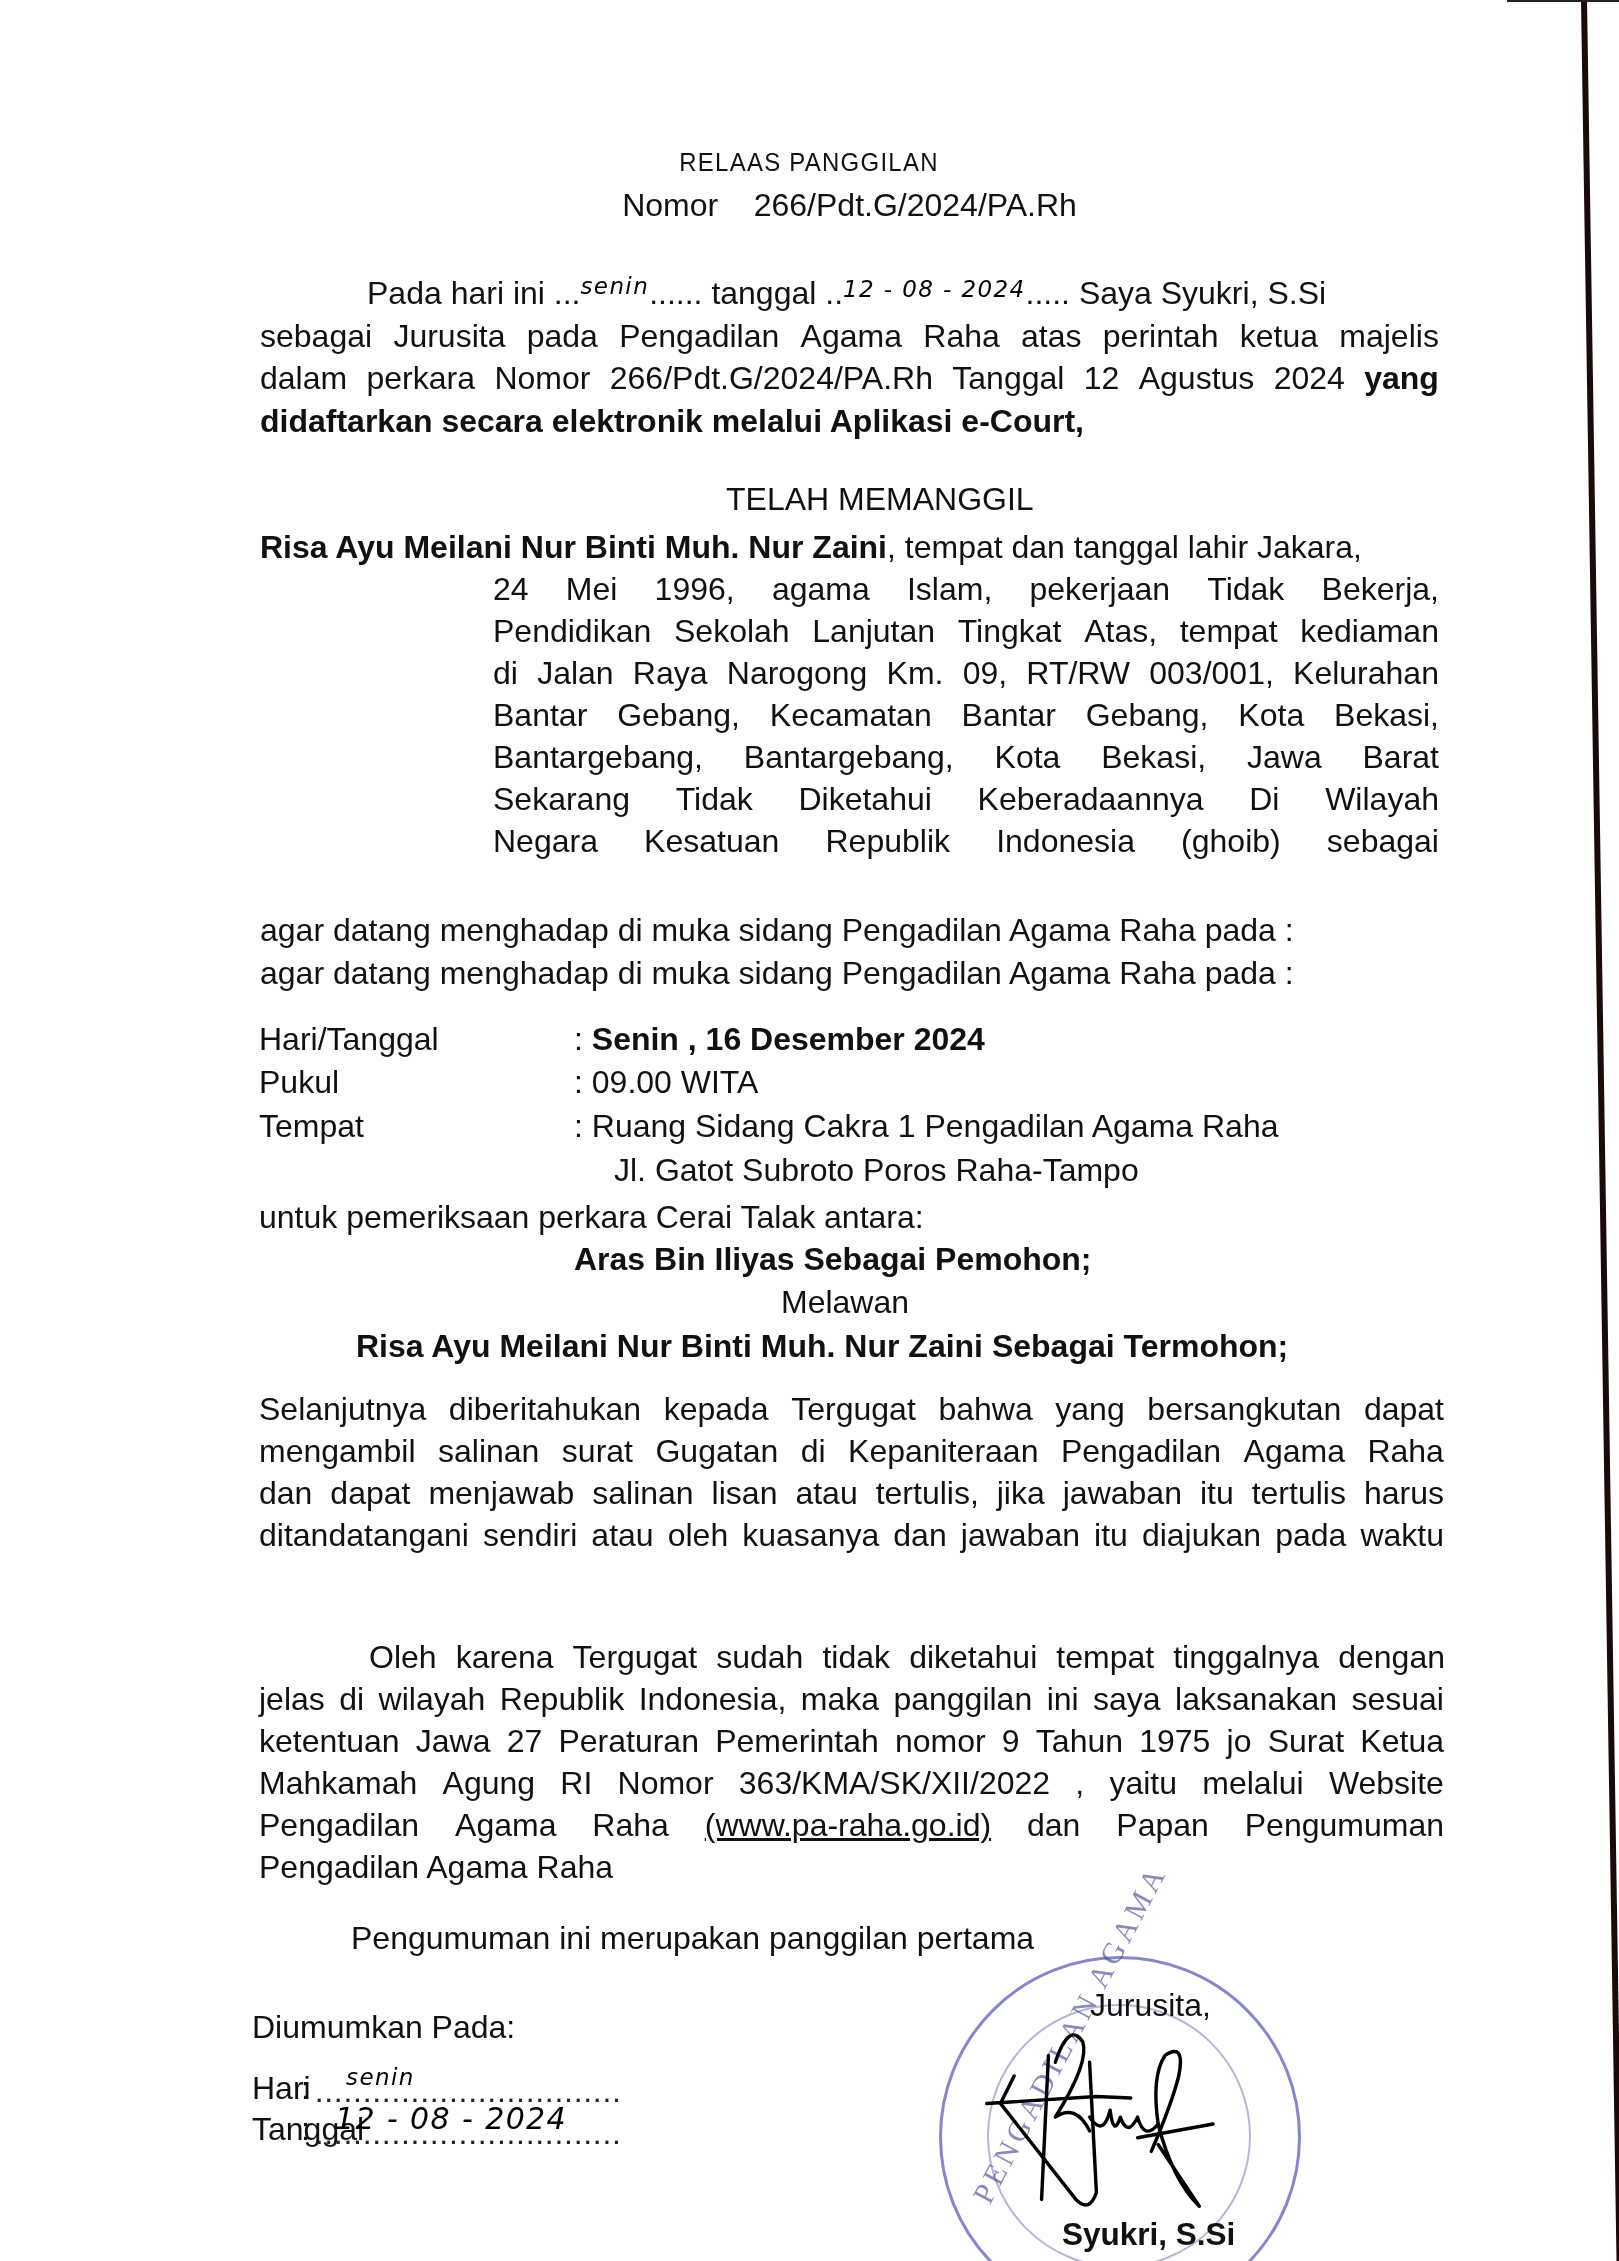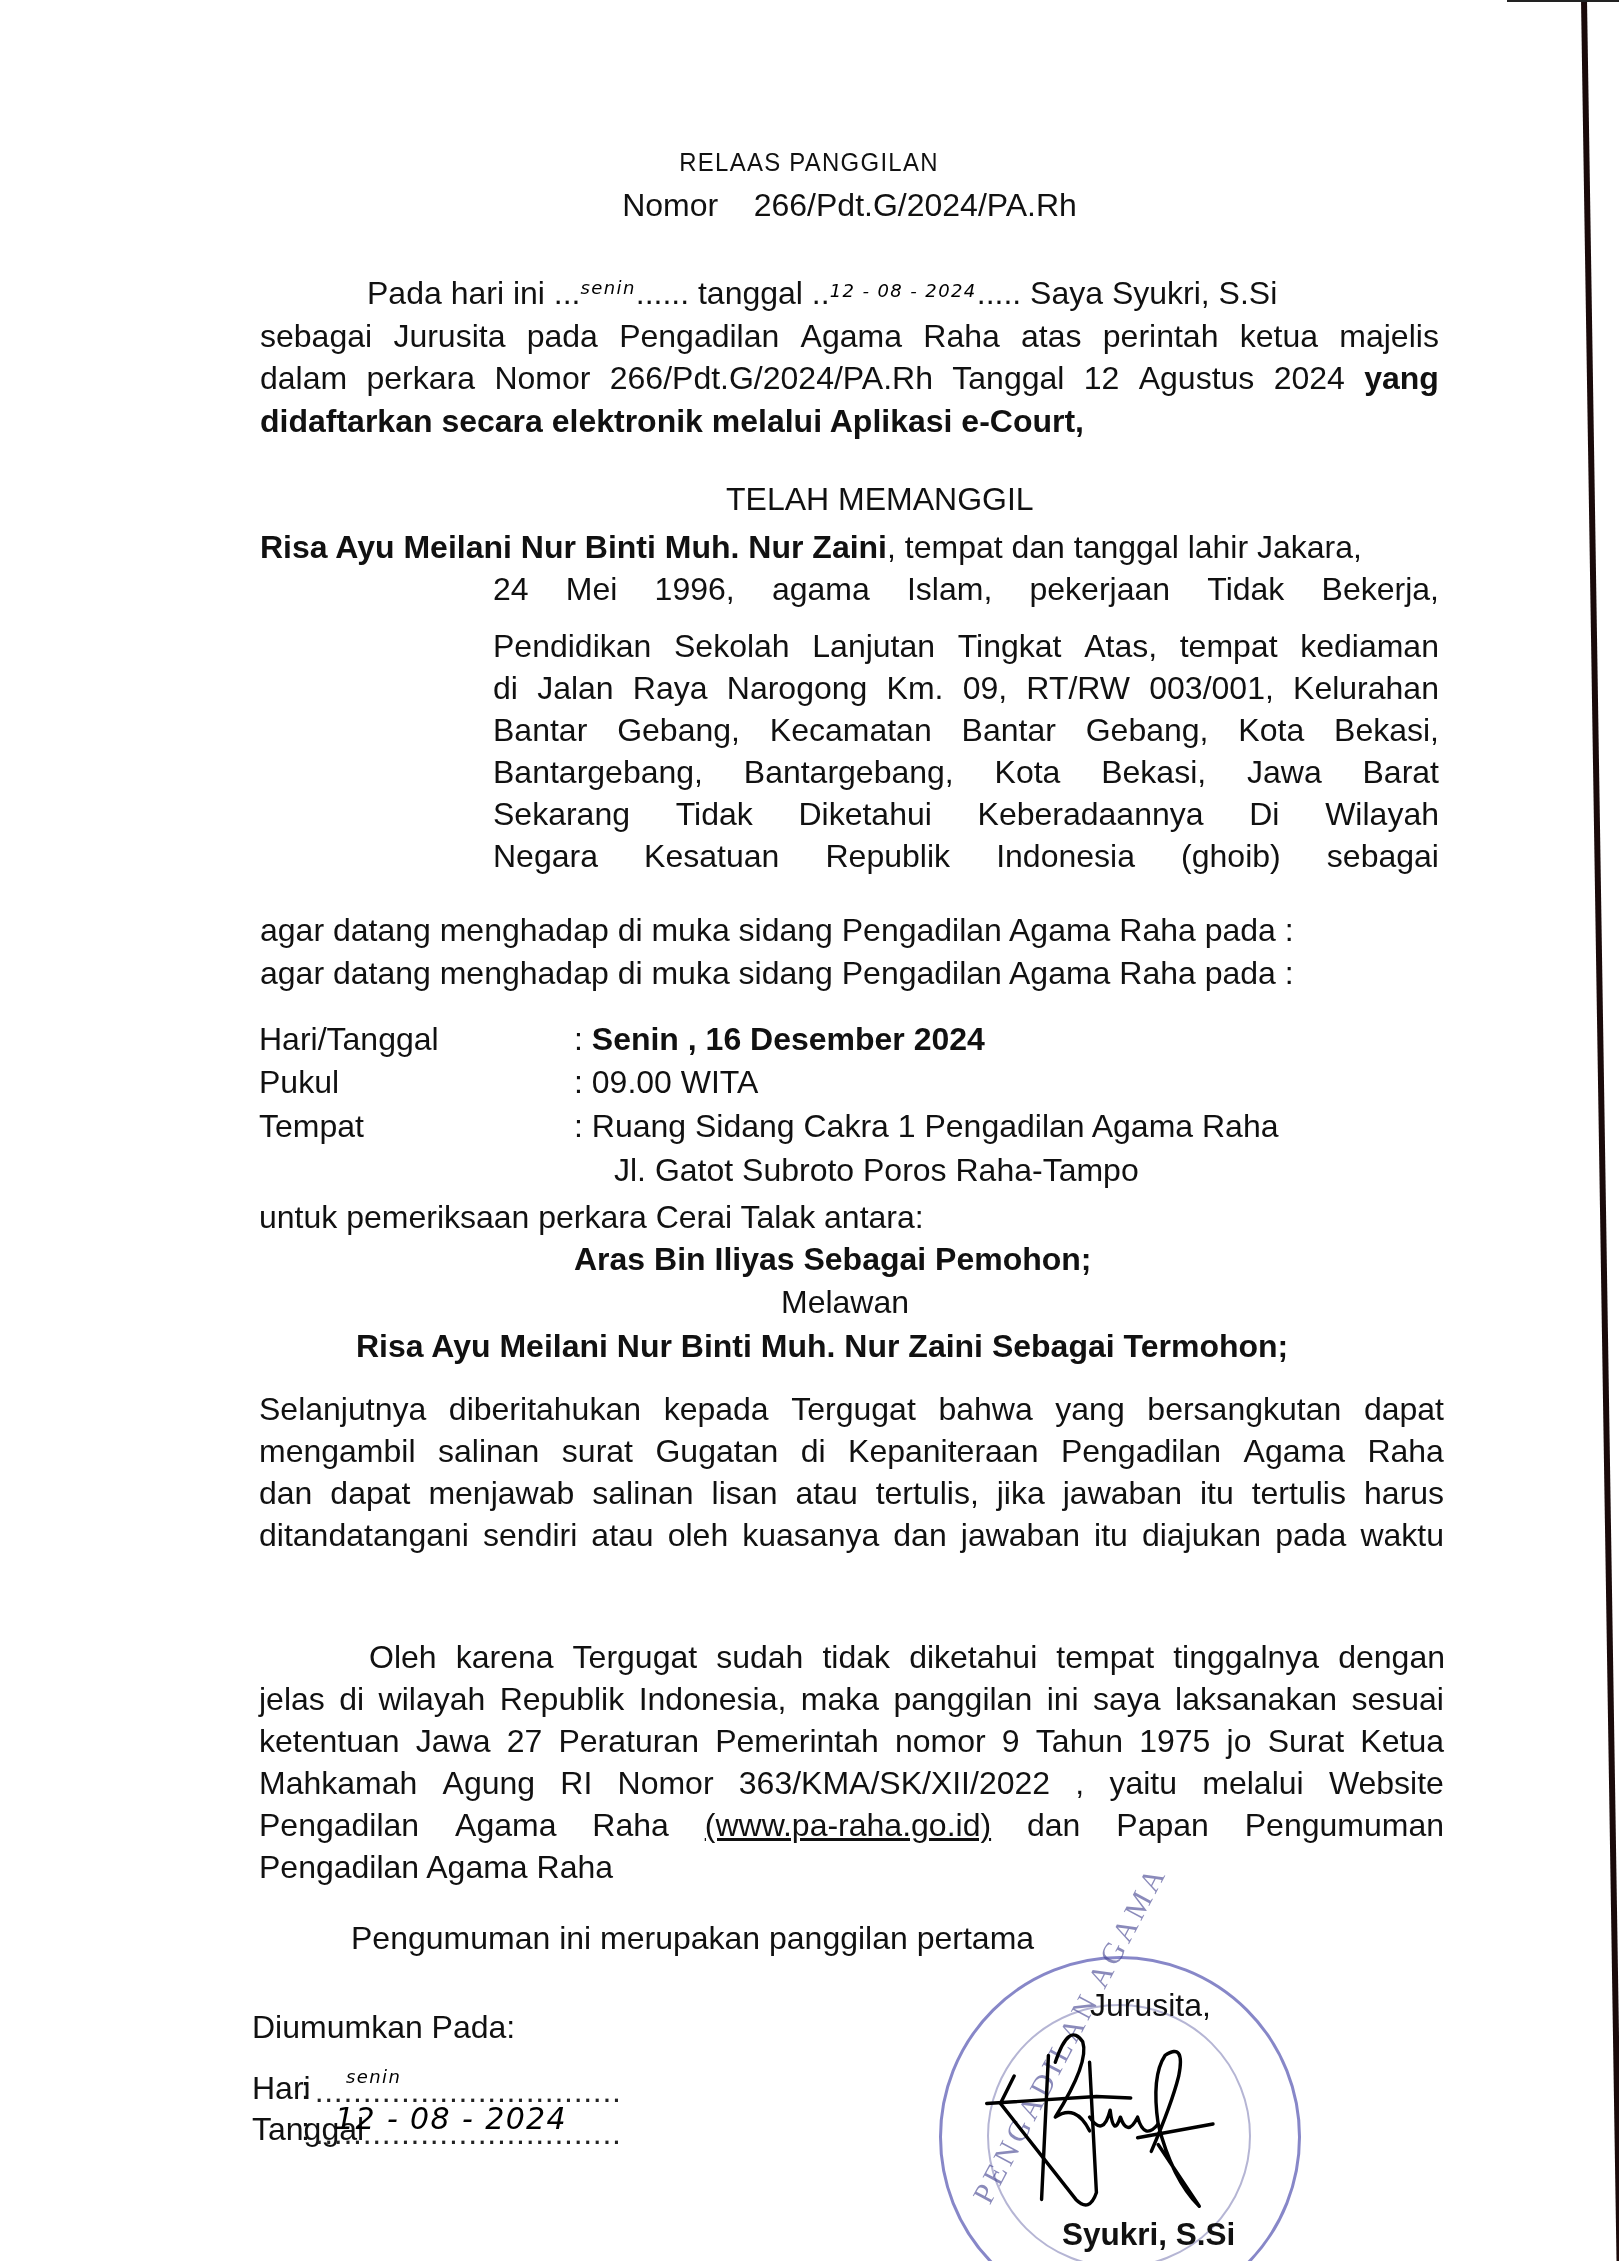--- a/index.html
+++ b/index.html
@@ -7,21 +7,21 @@
          font-family:"Liberation Sans", sans-serif; color:#111; }
   .page-edge { position:absolute; left:1581px; top:0; width:5.5px; height:2261px;
                background:#1a0a0a; transform:skewX(0.9deg); transform-origin:top left; }
   .top-edge { position:absolute; left:1507px; top:0; width:112px; height:2.1px; background:#222; }
   .line { position:absolute; white-space:nowrap; font-size:32px; line-height:38px;
           transform-origin:left top; }
   .just { display:flex; justify-content:space-between; }
   .just span { white-space:nowrap; }
   .b { font-weight:bold; }
   .center { text-align:center; }
-  .hand { font-family:"DejaVu Sans", sans-serif; font-style:italic; font-size:18px; color:#000;
+  .hand { font-family:"DejaVu Sans", sans-serif; font-style:italic; font-size:23px; color:#000;
           letter-spacing:1.4px; }
   .dots { color:#222; letter-spacing:0.7px; }
   .stamp { position:absolute; left:939px; top:1956px; width:356px; height:356px;
            border-radius:50%; border:3.4px solid rgba(70,70,170,0.65); }
   .stamp-inner { position:absolute; left:987px; top:2004px; width:260px; height:260px;
            border-radius:50%; border:2.1px solid rgba(90,90,160,0.45); }
   .stamp-text { position:absolute; left:956px; top:1987px; font-family:"Liberation Serif", serif;
            font-size:30px; color:rgba(60,60,140,0.6); letter-spacing:4.1px;
            transform:rotate(-62deg); transform-origin:left top; }
   .stamp-text { left:966px; top:2193px; }
@@ -82,21 +82,21 @@
 
 <div class="line" style="left:689px; top:480px;margin-left:37px;">
   <span>TELAH MEMANGGIL</span>
 </div>
 
 <div class="line" style="left:260px; top:528px; width:1179px;">
   <span class="b" style="text-decoration:underline; text-decoration-color:transparent;">Risa Ayu Meilani Nur Binti Muh. Nur Zaini</span><span>, tempat dan tanggal lahir Jakara,</span>
 </div>
 
 <div style="position:absolute; left:493px; top:570px; width:946px;">
-  <div class="line" style="position:relative; width:946px; margin-bottom:19px;">
+  <div class="line" style="position:relative; width:946px; margin-bottom:4px;">
     <div class="just">
       <span>24</span>
       <span>Mei</span>
       <span>1996,</span>
       <span>agama</span>
       <span>Islam,</span>
       <span>pekerjaan</span>
       <span>Tidak</span>
       <span>Bekerja,</span>
     </div>

